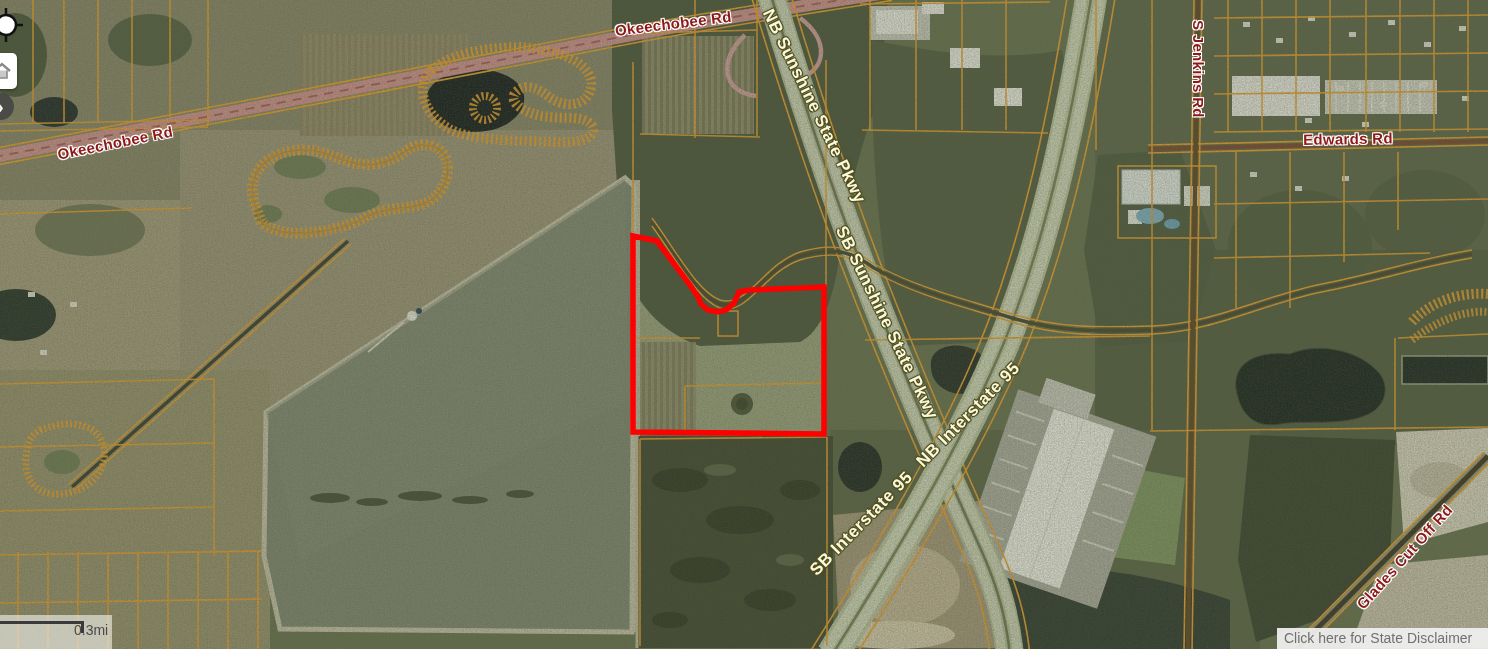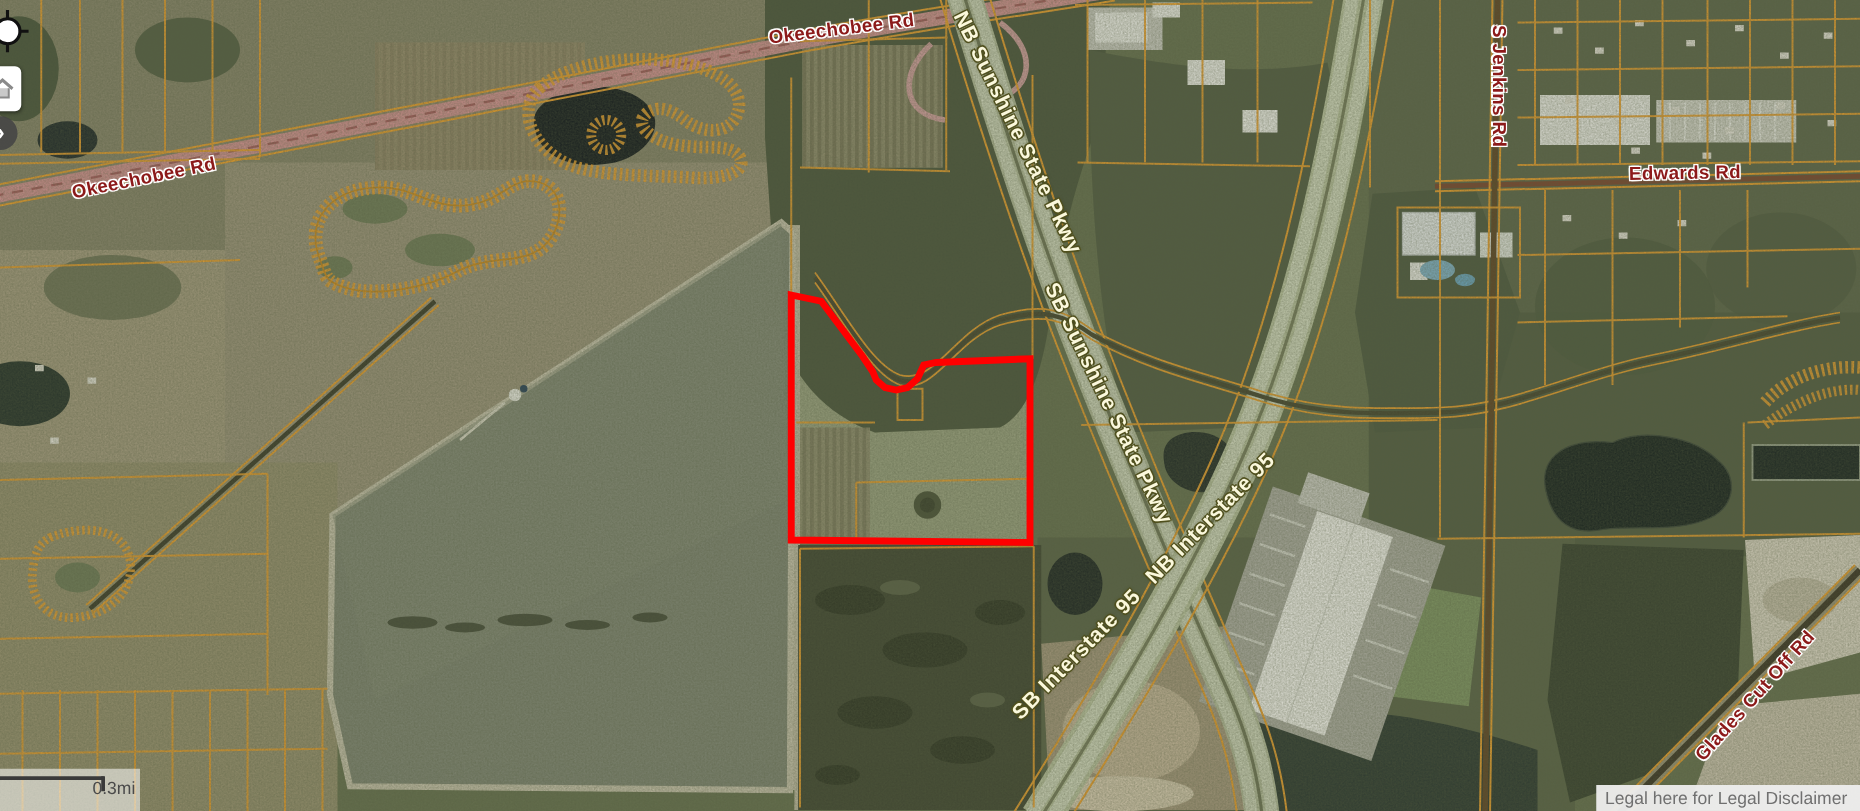--- a/index.html
+++ b/index.html
@@ -404,15 +404,15 @@
   <div class="ctl ctl-arrow">
     <span>›</span>
   </div>
 
   <div class="scalebar">
     <div class="bar"></div>
     <div class="tick"></div>
     <div class="lbl">0.3mi</div>
   </div>
 
-  <div class="disclaimer">Legal here for Legal Disclaimer</div>
+  <div class="disclaimer">Click here for State Disclaimer</div>
 
 </div>
 
 </body></html>

